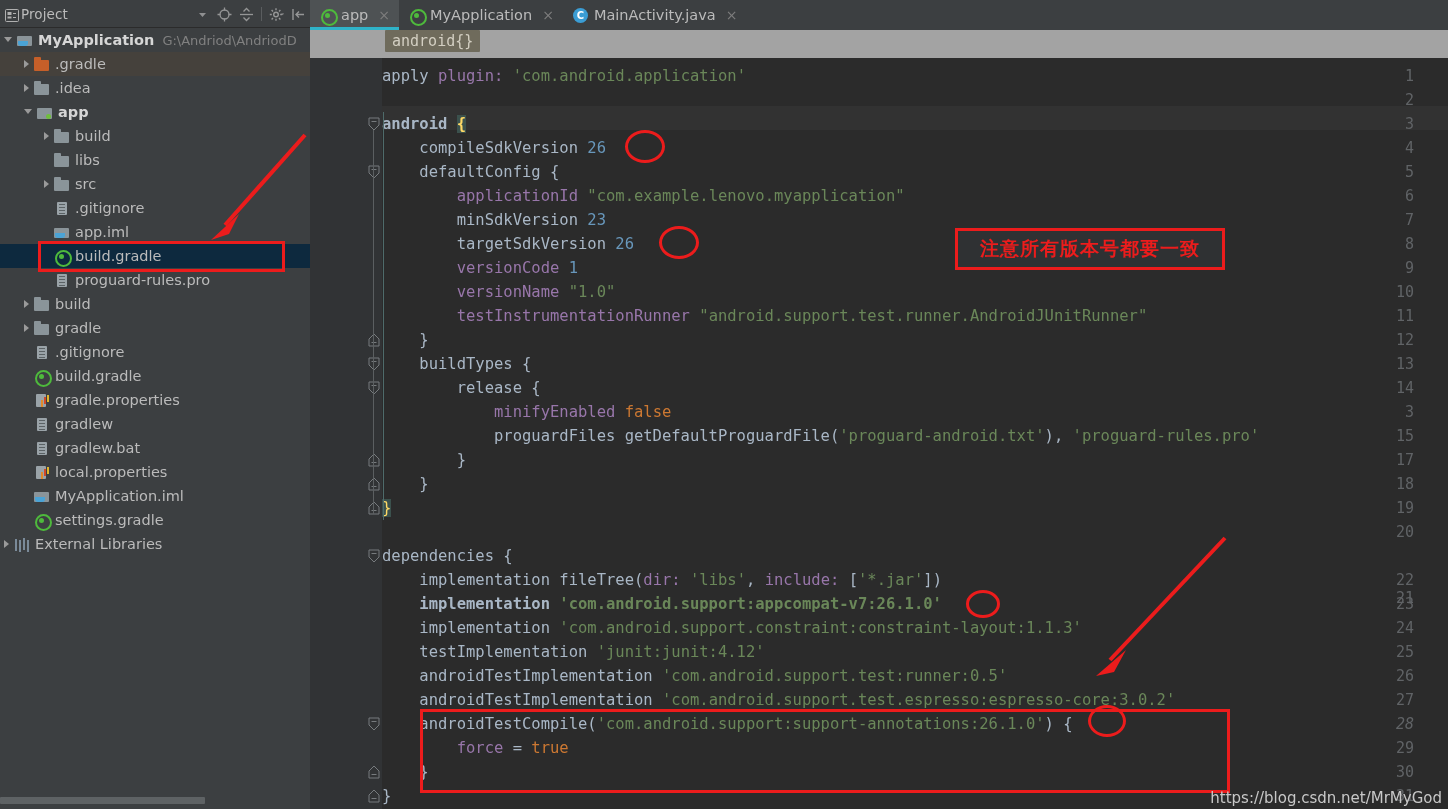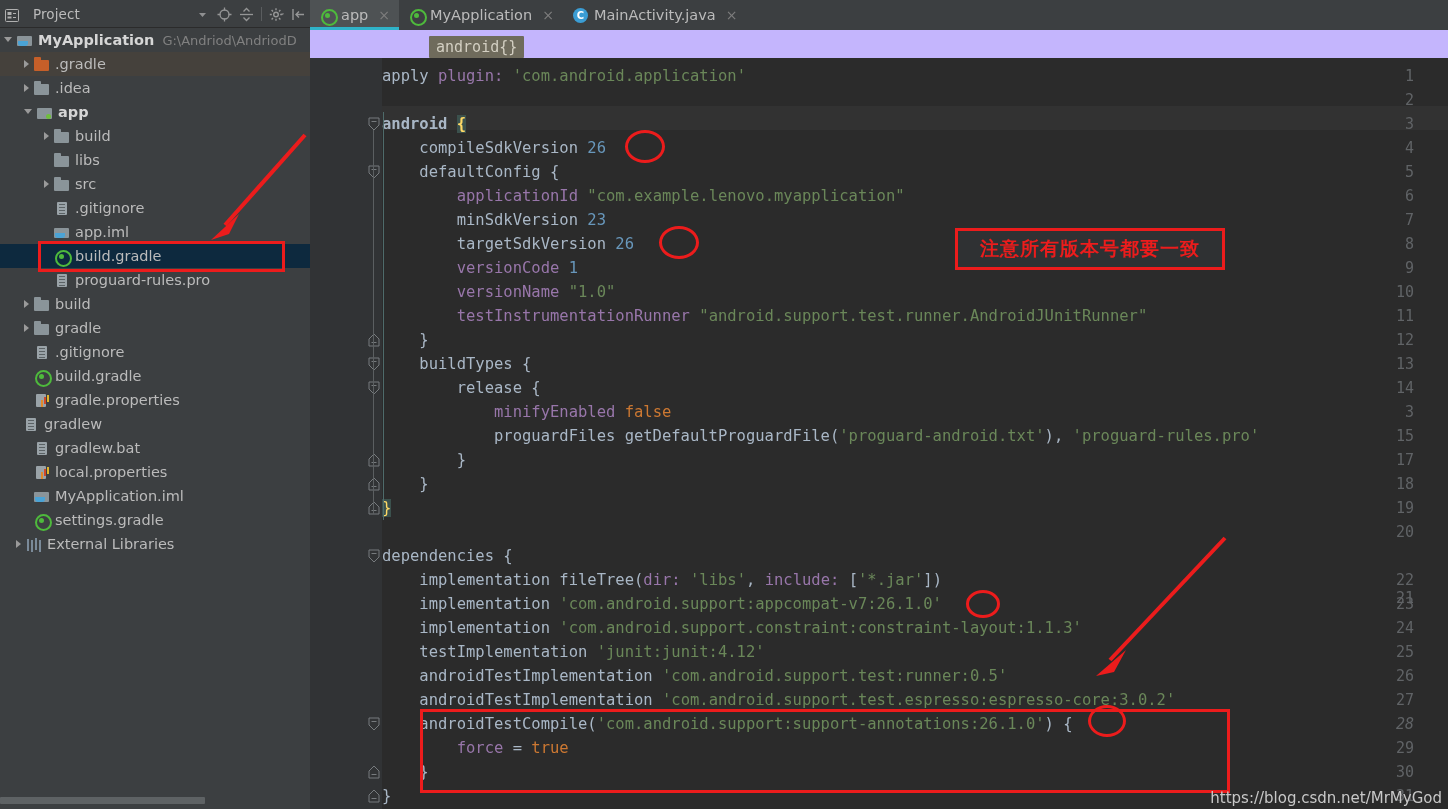--- a/index.html
+++ b/index.html
@@ -15,21 +15,21 @@
   #sidebar {
     position: absolute; left: 0; top: 0; width: 310px; height: 809px;
     background: #3c3f41;
   }
   #panel-header {
     position: relative; height: 28px; background: #3c3f41;
     display: flex; align-items: center; padding-left: 5px;
     border-bottom: 1px solid #2b2b2b;
   }
   #panel-header .ph-title {
-    color: #bbbbbb; font-size: 13.5px; margin-left: 14px; letter-spacing: .1px;
+    color: #bbbbbb; font-size: 13.5px; margin-left: 2px; letter-spacing: .1px;
   }
   .ph-tools { position: absolute; right: 4px; top: 0; height: 28px;
     display: flex; align-items: center; gap: 7px; }
   .tool-ico { width: 15px; height: 15px; opacity: .72; display:block; }
   .tool-sep { width:1px; height:14px; background:#5a5d5f; }
 
   .proj-icon { width:14px;height:13px;display:inline-block;position:relative; }
 
   #tree { position: absolute; top: 28px; left: 0; right: 0; bottom: 20px;
           overflow: hidden; }
@@ -106,22 +106,22 @@
   .tab .close { color:#7d7d7d; font-size:14px; margin-left:4px; }
   .tab-ico { width:15px;height:15px;position:relative;display:inline-block;flex:0 0 auto;}
   .ti-gradle::before{content:"";position:absolute;left:1px;top:1px;width:13px;height:13px;
     border:2px solid #4eba3c;border-radius:50%;}
   .ti-gradle::after{content:"";position:absolute;left:5px;top:5px;width:5px;height:5px;
     background:#4eba3c;border-radius:50%;}
   .ti-class{border-radius:50%;background:#3b9dd4;}
   .ti-class::after{content:"C";position:absolute;left:0;top:0;width:15px;height:15px;
     line-height:15px;text-align:center;font-size:10px;color:#fff;font-weight:bold;}
 
-  #crumbbar { height: 28px; background: #c4b5fd; display:flex; align-items:flex-end;
-              padding-left: 119px; }
+  #crumbbar { height: 28px; background: #a3a3a3; display:flex; align-items:flex-start;
+              padding-left: 75px; }
   #crumb { background: #6f6b5c; color:#d3cfc2; font-size:15px; padding:2px 7px;
            font-family:"DejaVu Sans Mono","Liberation Mono",monospace; border-radius:1px;}
 
   #codearea { position:absolute; top:58px; left:0; right:0; bottom:0; background:#2b2b2b; }
   .gutter { position:absolute; left:0; top:0; width:72px; bottom:0; background:#313335; }
   .gline { position:absolute; right:34px; width:40px; text-align:right;
            color:#606366; font-size:15px; height:24px; line-height:24px;
            font-family:"DejaVu Sans Mono","Liberation Mono",monospace; }
   .fold { position:absolute; left:58px; width:12px; height:24px; }
   .fold svg { position:absolute; left:0; top:5px; }
@@ -277,21 +277,21 @@
           <div class="row" style="padding-left: 24px;">
             <span class="arrow none"></span>
             <span class="ico f-gradle"></span>
             <span class="lbl">build.gradle</span>
           </div>
           <div class="row" style="padding-left: 24px;">
             <span class="arrow none"></span>
             <span class="ico f-props"></span>
             <span class="lbl">gradle.properties</span>
           </div>
-          <div class="row" style="padding-left: 13px;">
+          <div class="row" style="padding-left: 24px;">
             <span class="arrow none"></span>
             <span class="ico f-txt"></span>
             <span class="lbl">gradlew</span>
           </div>
           <div class="row" style="padding-left: 24px;">
             <span class="arrow none"></span>
             <span class="ico f-txt"></span>
             <span class="lbl">gradlew.bat</span>
           </div>
           <div class="row" style="padding-left: 24px;">
@@ -302,21 +302,21 @@
           <div class="row" style="padding-left: 24px;">
             <span class="arrow none"></span>
             <span class="ico f-iml"></span>
             <span class="lbl">MyApplication.iml</span>
           </div>
           <div class="row" style="padding-left: 24px;">
             <span class="arrow none"></span>
             <span class="ico f-gradle"></span>
             <span class="lbl">settings.gradle</span>
           </div>
-          <div class="row" style="padding-left: 16px;">
+          <div class="row" style="padding-left: 4px;">
             <span class="arrow "></span>
             <span class="ico f-lib"></span>
             <span class="lbl">External Libraries</span>
           </div>
         </div>
     </div>
 
     <div id="h-scroll">
       <div class="thumb"></div>
     </div>
@@ -471,21 +471,21 @@
           <div class="codeline" style="top: 294px;"><span class="plain">    buildTypes {</span></div>
           <div class="codeline" style="top: 318px;"><span class="plain">        release {</span></div>
           <div class="codeline" style="top: 342px;"><span class="plain">            </span><span class="prop">minifyEnabled</span><span class="plain"> </span><span class="kw">false</span></div>
           <div class="codeline" style="top: 366px;"><span class="plain">            proguardFiles getDefaultProguardFile(</span><span class="str">'proguard-android.txt'</span><span class="plain">), </span><span class="str">'proguard-rules.pro'</span></div>
           <div class="codeline" style="top: 390px;"><span class="plain">        }</span></div>
           <div class="codeline" style="top: 414px;"><span class="plain">    }</span></div>
           <div class="codeline" style="top: 438px;"><span class="brace-hl">}</span></div>
           <div class="codeline" style="top: 462px;"></div>
           <div class="codeline" style="top: 486px;"><span class="plain">dependencies {</span></div>
           <div class="codeline" style="top: 510px;"><span class="plain">    implementation fileTree(</span><span class="prop">dir:</span><span class="plain"> </span><span class="str">'libs'</span><span class="plain">, </span><span class="prop">include:</span><span class="plain"> [</span><span class="str">'*.jar'</span><span class="plain">])</span></div>
-          <div class="codeline" style="top: 534px;"><span class="plain">    implementation </span><span class="str">'com.android.support:appcompat-v7:26.1.0'</span></div>
+          <div class="codeline" style="top: 534px; font-weight: bold;"><span class="plain">    implementation </span><span class="str">'com.android.support:appcompat-v7:26.1.0'</span></div>
           <div class="codeline" style="top: 558px;"><span class="plain">    implementation </span><span class="str">'com.android.support.constraint:constraint-layout:1.1.3'</span></div>
           <div class="codeline" style="top: 582px;"><span class="plain">    testImplementation </span><span class="str">'junit:junit:4.12'</span></div>
           <div class="codeline" style="top: 606px;"><span class="plain">    androidTestImplementation </span><span class="str">'com.android.support.test:runner:0.5'</span></div>
           <div class="codeline" style="top: 630px;"><span class="plain">    androidTestImplementation </span><span class="str">'com.android.support.test.espresso:espresso-core:3.0.2'</span></div>
           <div class="codeline" style="top: 654px;"><span class="plain">    androidTestCompile(</span><span class="str">'com.android.support:support-annotations:26.1.0'</span><span class="plain">) {</span></div>
           <div class="codeline" style="top: 678px;"><span class="plain">        </span><span class="prop">force</span><span class="plain"> = </span><span class="kw">true</span></div>
           <div class="codeline" style="top: 702px;"><span class="plain">    }</span></div>
           <div class="codeline" style="top: 726px;"><span class="plain">}</span></div>
         </div>
     <div style="position: absolute; left: 73px; top: 54px; width: 1px; height: 408px; background: rgb(78, 107, 107);"></div>

